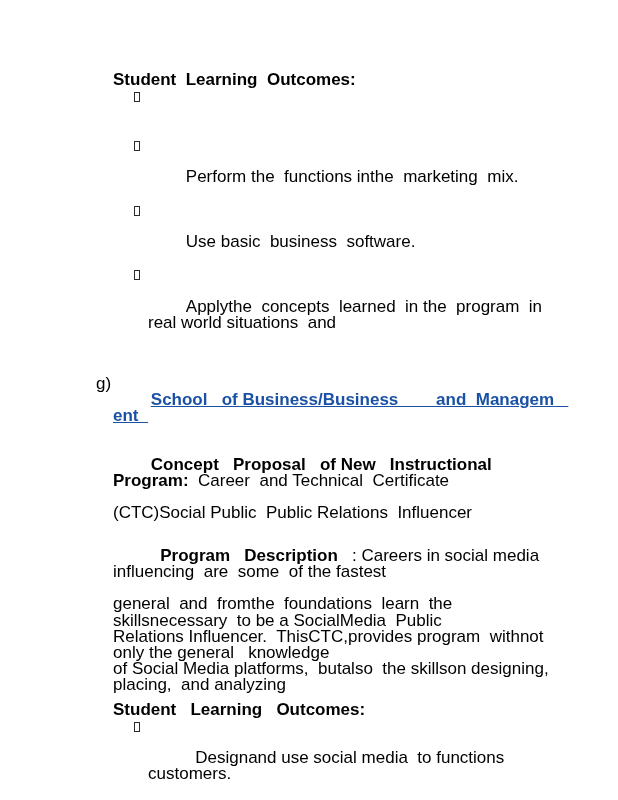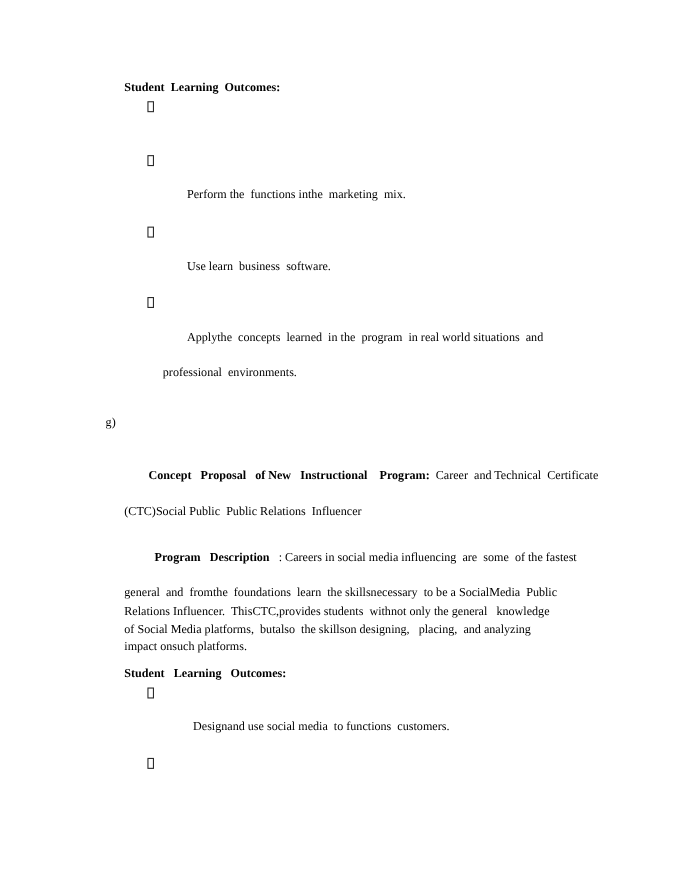--- a/index.html
+++ b/index.html
@@ -2,22 +2,22 @@
 <html><head>
 <meta charset="utf-8">
 <style>
   html, body { margin: 0; padding: 0; background: #ffffff; }
   .page {
     position: relative;
     width: 618px;
     height: 800px;
     background: #ffffff;
     overflow: hidden;
-    font-family: Liberation Serif, serif;
-    font-size: 11px;
+    font-family: Liberation Sans, sans-serif;
+    font-size: 17px;
     line-height: 16.2px;
     color: #000000;
     --blue: #1b51a5;
   }
   .content {
     position: absolute;
     left: 113px;
     top: 72px;
     width: 452px;
   }
@@ -56,46 +56,45 @@
       <div class="line b">Student  Learning  Outcomes:</div>
       <div class="bullet">
         <span class="box"></span>
       </div>
       <div class="bullet">
         <span class="box"></span>
         <span>Perform the  functions inthe  marketing  mix.</span>
       </div>
       <div class="bullet">
         <span class="box"></span>
-        <span>Use learn  business  software.</span>
+        <span>Use basic  business  software.</span>
       </div>
       <div class="bullet">
         <span class="box"></span>
         <span>Applythe  concepts  learned  in the  program  in real world situations  and</span>
       </div>
-      <div class="cont">professional  environments.</div>
     </div>
 
     <div class="mt12">
       <div class="sec-head">
         <span class="marker">g)</span>
+        <span class="school">School   of Business/Business        and  Managem   ent  </span>
       </div>
       <div class="line">
         <span class="b">Concept   Proposal   of New   Instructional    Program:</span><span>  Career  and Technical  Certificate</span>
       </div>
       <div class="line">(CTC)Social Public  Public Relations  Influencer</div>
 
       <div class="mt10">
         <div class="line">
           <span class="b">Program   Description</span><span>   : Careers in social media influencing  are  some  of the fastest</span>
         </div>
         <div class="line">general  and  fromthe  foundations  learn  the skillsnecessary  to be a SocialMedia  Public</div>
-        <div class="line">Relations Influencer.  ThisCTC,provides students  withnot only the general   knowledge</div>
+        <div class="line">Relations Influencer.  ThisCTC,provides program  withnot only the general   knowledge</div>
         <div class="line">of Social Media platforms,  butalso  the skillson designing,   placing,  and analyzing</div>
-        <div class="line">impact onsuch platforms.</div>
       </div>
 
       <div class="mt8">
         <div class="line b">Student   Learning   Outcomes:</div>
         <div class="bullet">
           <span class="box"></span>
           <span>Designand use social media  to functions  customers.</span>
         </div>
         <div class="bullet">
           <span class="box"></span>

